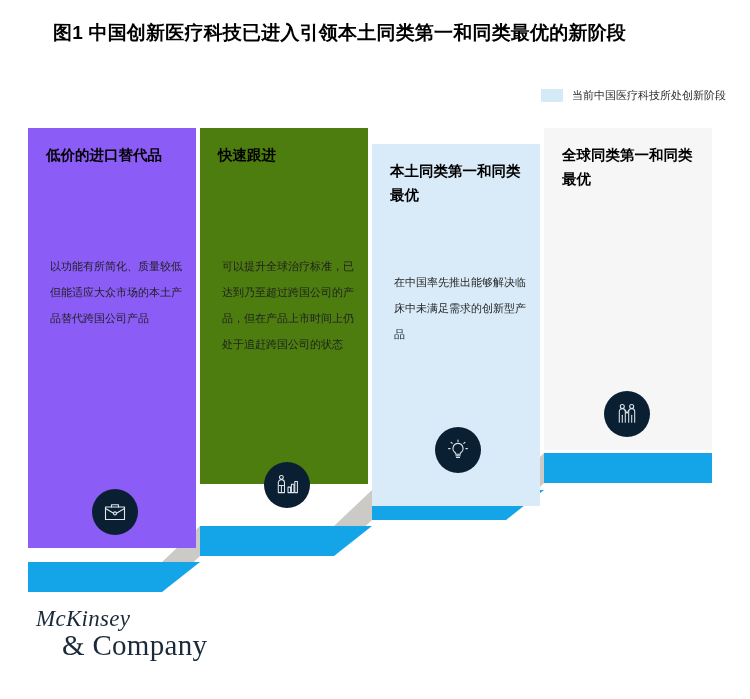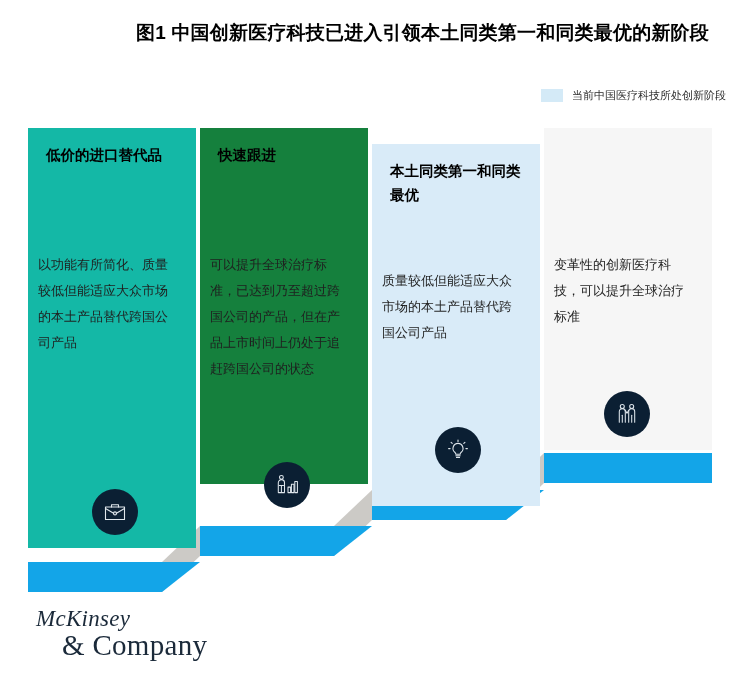--- a/index.html
+++ b/index.html
@@ -12,29 +12,28 @@
     height: 699px;
     position: relative;
     overflow: hidden;
     font-family: "Liberation Sans", "DejaVu Sans", sans-serif;
     color: #1a1a1a;
   }
 
   
   #title {
     position: absolute;
-    left: 19px;
+    left: 53px;
     top: 18px;
     width: 690px;
     font-size: 19px;
     font-weight: bold;
     line-height: 30px;
     letter-spacing: 0.2px;
     color: #000000;
-    text-align: right;
   }
 
   
   #legend {
     position: absolute;
     right: 24px;
     top: 89px;
     display: flex;
     align-items: center;
     gap: 9px;
@@ -61,31 +60,30 @@
     position: absolute;
     left: 18px;
     top: 15px;
     font-size: 14.5px;
     font-weight: bold;
     line-height: 24px;
     color: #000000;
   }
   .panel .p-body {
     position: absolute;
-    left: 10px;
+    left: 22px;
     top: 125px;
-    font-size: 13px;
+    font-size: 11px;
     line-height: 26px;
     color: #1f1f1f;
-    font-family: Liberation Mono, monospace;
-  }
-
-  
-  #panel-1 { left: 28px;  width: 168px; height: 420px; background: #14b8a6; }
-  #panel-2 { left: 200px; width: 168px; height: 356px; background: #15803d; }
+  }
+
+  
+  #panel-1 { left: 28px;  width: 168px; height: 420px; background: #8b5cf6; }
+  #panel-2 { left: 200px; width: 168px; height: 356px; background: #4d7c0f; }
   #panel-3 { left: 372px; width: 168px; height: 362px; background: #d9ebf8; margin-top: 16px; }
   #panel-4 { left: 544px; width: 168px; height: 322px; background: #f6f6f6; }
 
   #panel-1 .p-title { width: 132px; }
   #panel-2 .p-title { width: 140px; }
   #panel-3 .p-title { width: 136px; }
   #panel-4 .p-title { width: 140px; }
 
   #panel-1 .p-body { width: 140px; }
   #panel-2 .p-body { width: 140px; }
@@ -163,25 +161,25 @@
   <div class="p-body">以功能有所简化、质量较低但能适应大众市场的本土产品替代跨国公司产品</div>
 </div>
 
 <div class="panel" id="panel-2">
   <div class="p-title">快速跟进</div>
   <div class="p-body">可以提升全球治疗标准，已达到乃至超过跨国公司的产品，但在产品上市时间上仍处于追赶跨国公司的状态</div>
 </div>
 
 <div class="panel" id="panel-3">
   <div class="p-title">本土同类第一和同类最优</div>
-  <div class="p-body">质量较低但能适应大众市场的本土产品替代跨国公司产品</div>
+  <div class="p-body">在中国率先推出能够解决临床中未满足需求的创新型产品</div>
 </div>
 
 <div class="panel" id="panel-4">
-  <div class="p-body">变革性的创新医疗科技，可以提升全球治疗标准</div>
+  <div class="p-title">全球同类第一和同类最优</div>
 </div>
 
 <div class="icon-badge" id="icon-1">
   <svg width="24" height="24" viewBox="0 0 24 24" fill="none" stroke="#dfe6ec" stroke-width="1.1" stroke-linecap="round" stroke-linejoin="round">
     <rect x="2.5" y="7" width="19" height="12.5"></rect>
     <path d="M8.5 7V4.7h7V7"></path>
     <path d="M2.5 8.6 L10.6 13.2 M21.5 8.6 L13.4 13.2"></path>
     <circle cx="12" cy="13.4" r="1.5"></circle>
   </svg>
 </div>

